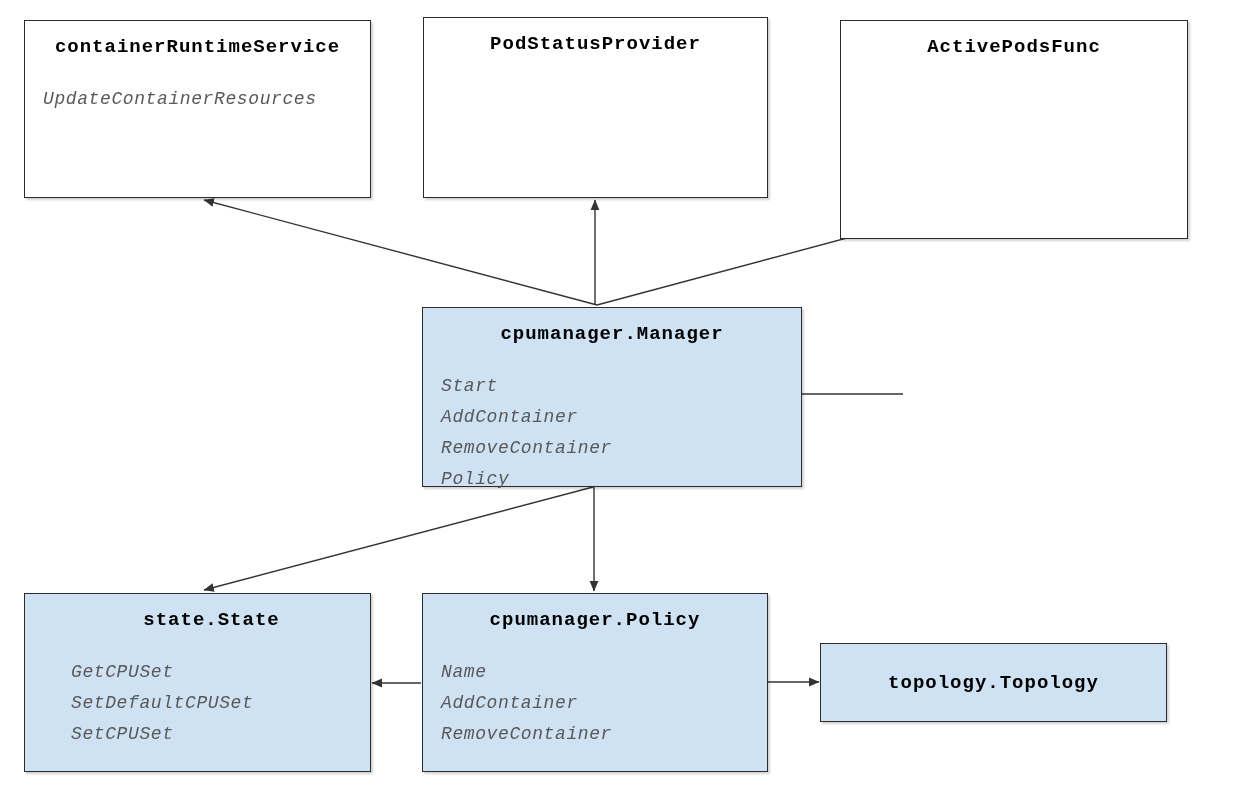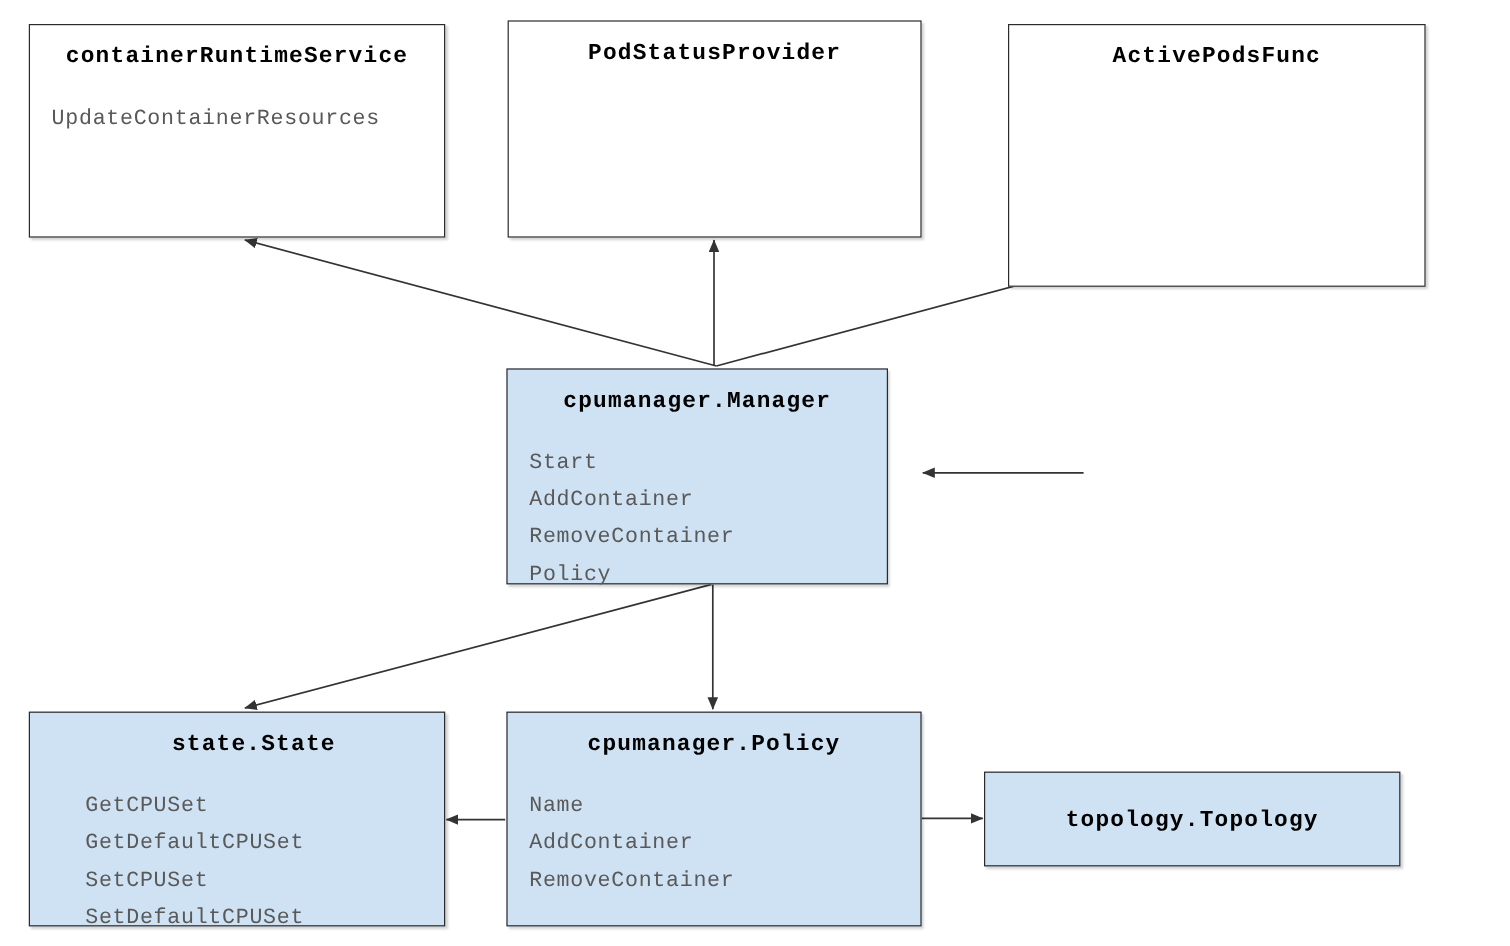--- a/index.html
+++ b/index.html
@@ -57,26 +57,27 @@
   .node-methods {
     margin-top: 26px;
     padding-left: 18px;
   }
   .method {
     font-size: 18px;
     line-height: 31px;
     letter-spacing: 0.6px;
     color: var(--method-color, #595959);
     white-space: nowrap;
+    font-style: italic;
   }
   
   .n-crs { left: 24px;  top: 20px;  width: 347px; height: 178px; }
   .n-psp { left: 423px; top: 17px;  width: 345px; height: 181px; }
   .n-apf { left: 820px; top: 20px;  width: 348px; height: 219px; margin-left: 20px; }
-  .n-mgr { left: 422px; top: 307px; width: 318px; height: 180px; }
+  .n-mgr { left: 422px; top: 307px; width: 380px; height: 180px; }
   .n-kgr { left: 903px; top: 354px; width: 331px; height: 79px;  }
   .n-sst { left: 24px;  top: 593px; width: 347px; height: 179px; padding-left: 28px; }
   .n-pol { left: 422px; top: 593px; width: 346px; height: 179px; }
   .n-top { left: 820px; top: 643px; width: 347px; height: 79px;  }
 </style>
 </head>
 <body>
 
 <div class="canvas">
 
@@ -119,23 +120,22 @@
       <div class="method">RemoveContainer</div>
       <div class="method">Policy</div>
     </div>
   </div>
 
 
   <div class="node highlight n-sst">
     <div class="node-title">state.State</div>
     <div class="node-methods">
       <div class="method">GetCPUSet</div>
-      <div class="method">GetDefaultCPUSet</div>
+      <div class="method">SetDefaultCPUSet</div>
       <div class="method">SetCPUSet</div>
-      <div class="method">SetDefaultCPUSet</div>
     </div>
   </div>
 
   <div class="node highlight n-pol">
     <div class="node-title">cpumanager.Policy</div>
     <div class="node-methods">
       <div class="method">Name</div>
       <div class="method">AddContainer</div>
       <div class="method">RemoveContainer</div>
     </div>

